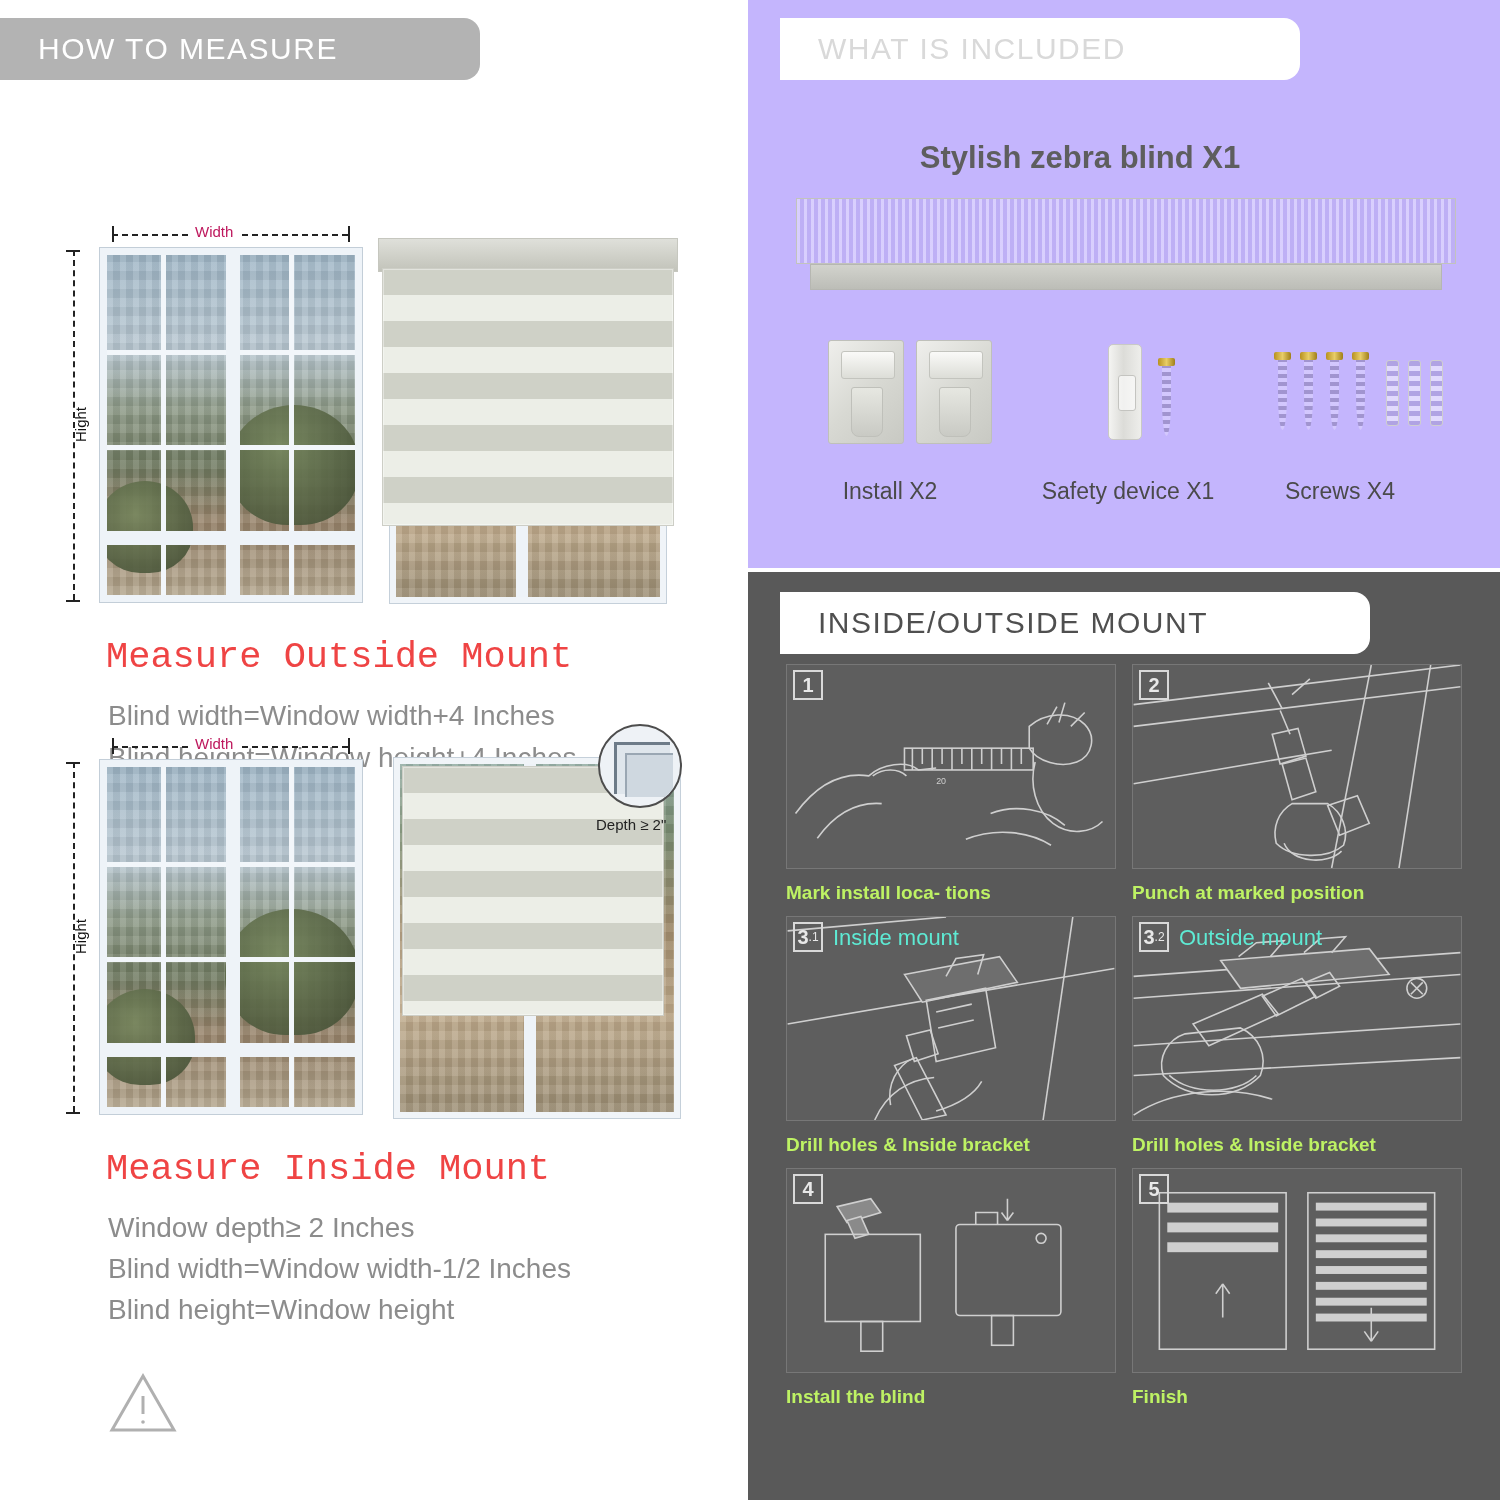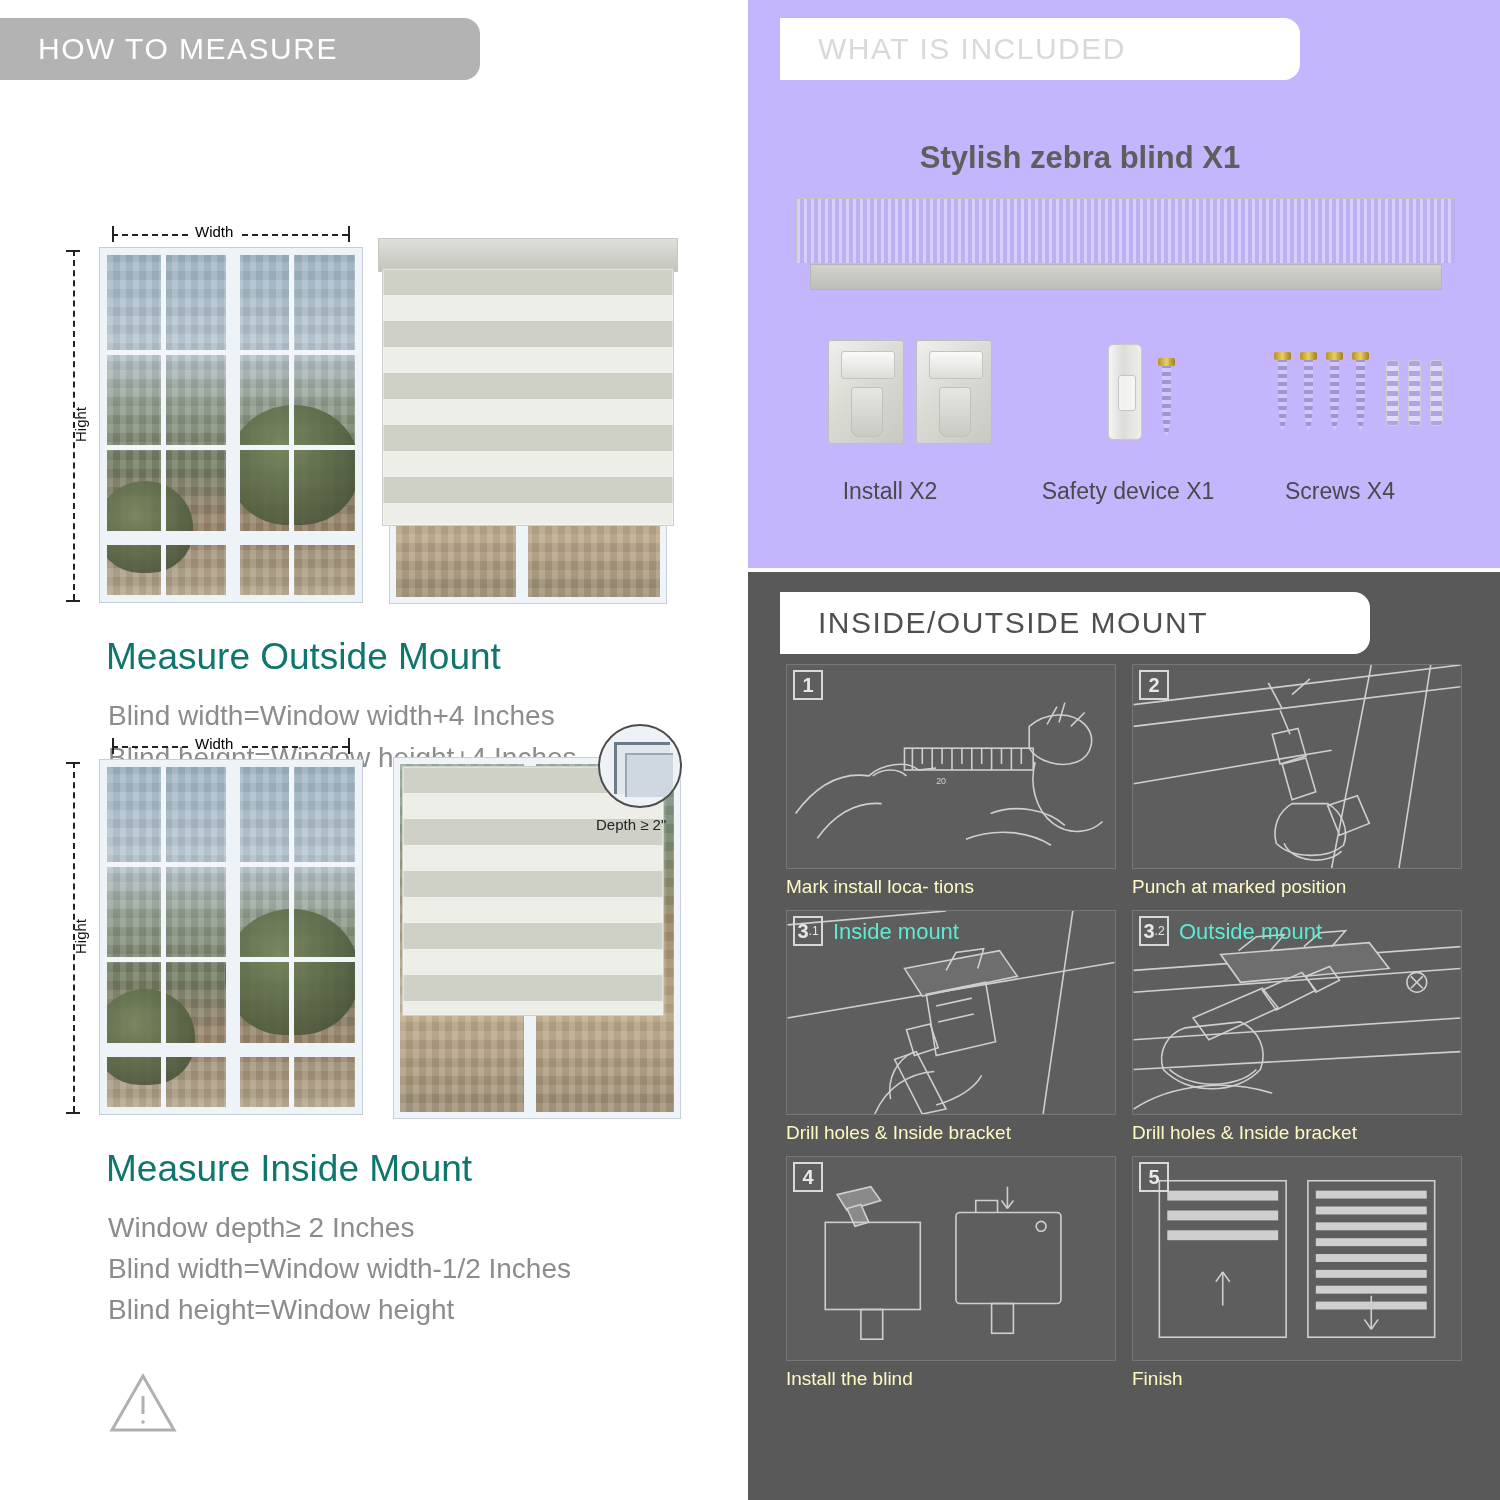--- a/index.html
+++ b/index.html
@@ -50,21 +50,21 @@
   .dim-line-v {
     position: absolute; width: 0; border-left: 2px dashed #222;
   }
   .dim-cap-v {
     position: absolute; width: 14px; height: 0; border-top: 2px solid #222;
   }
   .dim-cap-h {
     position: absolute; height: 14px; width: 0; border-left: 2px solid #222;
   }
   .dim-label {
-    position: absolute; font-size: 15px; color: #000000; background: #fff;
+    position: absolute; font-size: 15px; color: #be185d; background: #fff;
     padding: 0 5px;
   }
   .dim-label-v {
     position: absolute; font-size: 15px; color: #111;
     transform: rotate(-90deg); transform-origin: center;
     white-space: nowrap;
   }
 
   
   .window {
@@ -121,21 +121,21 @@
   .blind-window {
     position: absolute;
     background: #e9eff4;
     border: 6px solid #f0f4f8;
     box-shadow: 0 0 0 1px #c5d0da;
     overflow: hidden;
   }
 
   
   .h2 {
-    position: absolute; font-size: 37px; color: #0f766e; font-weight: normal;
+    position: absolute; font-size: 37px; color: #ef4444; font-weight: normal; font-family: Liberation Mono, monospace;
   }
   .copy {
     position: absolute; font-size: 28px; color: #8c8c8c; line-height: 40px;
   }
 
   
   .callout {
     position: absolute; width: 84px; height: 84px; border-radius: 50%;
     background: #eef2f6; border: 2px solid #4d4d4d; overflow: hidden;
   }
@@ -255,21 +255,21 @@
     width: 30px; height: 30px; border: 2px solid #d9d9d9; color: #e8e8e8;
     font-size: 20px; font-weight: bold; display: flex; align-items: center; justify-content: center;
     z-index: 3;
   }
   .step-num small { font-size: 12px; font-weight: normal; }
   .step-sub {
     position: absolute; left: 46px; top: 8px; color: #5eead4;
     font-size: 22px; font-weight: normal; z-index: 3;
   }
   .step-cap {
-    margin-top: 7px; color: #fef9c3; font-size: 19px; font-weight: normal;
+    margin-top: 13px; color: #bef264; font-size: 19px; font-weight: bold;
   }
   .line-art { position: absolute; inset: 0; }
   .line-art svg { width: 100%; height: 100%; display: block; }
 </style>
 </head>
 <body>
 
 <div class="page">
 
   <div class="col-left">

